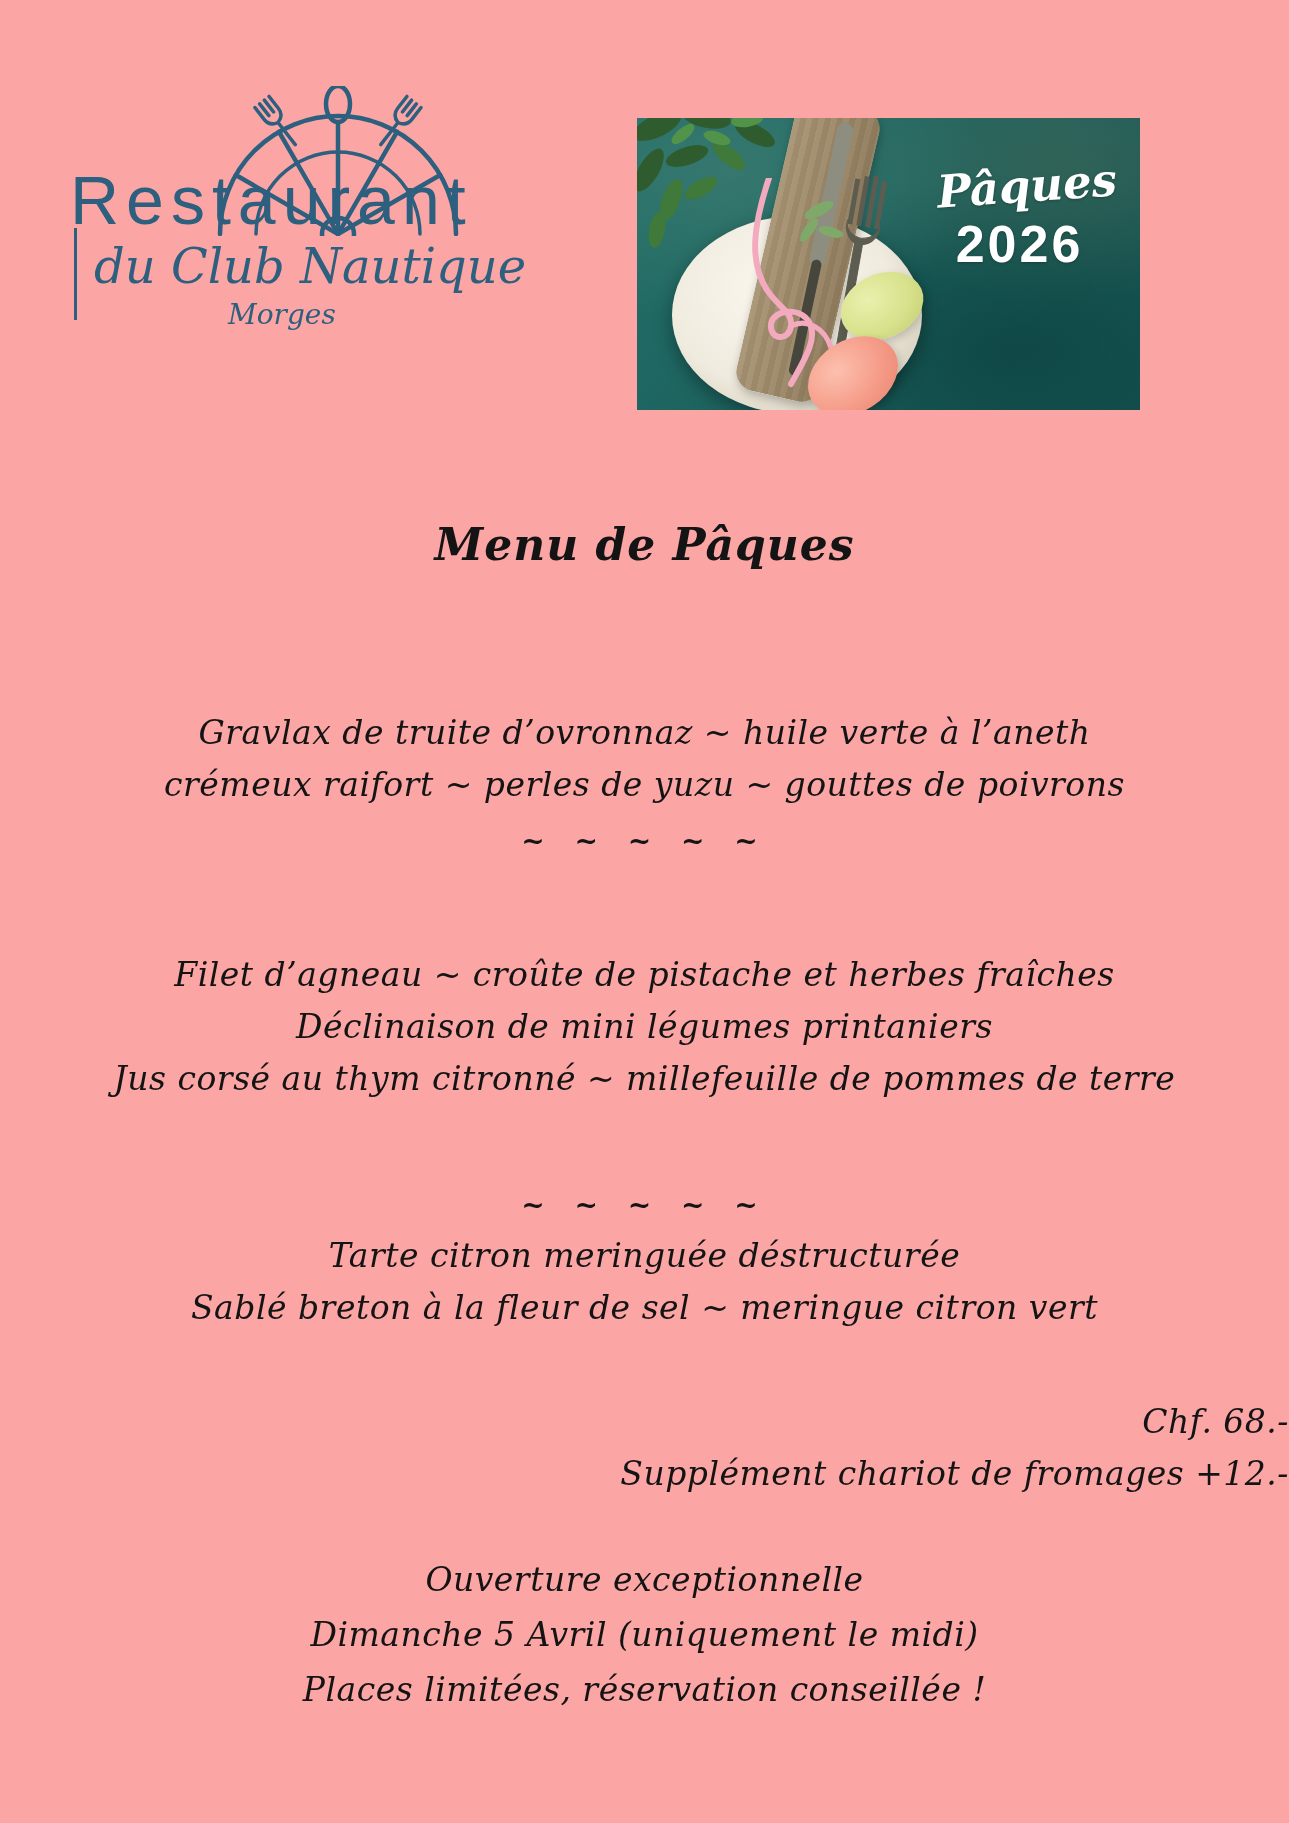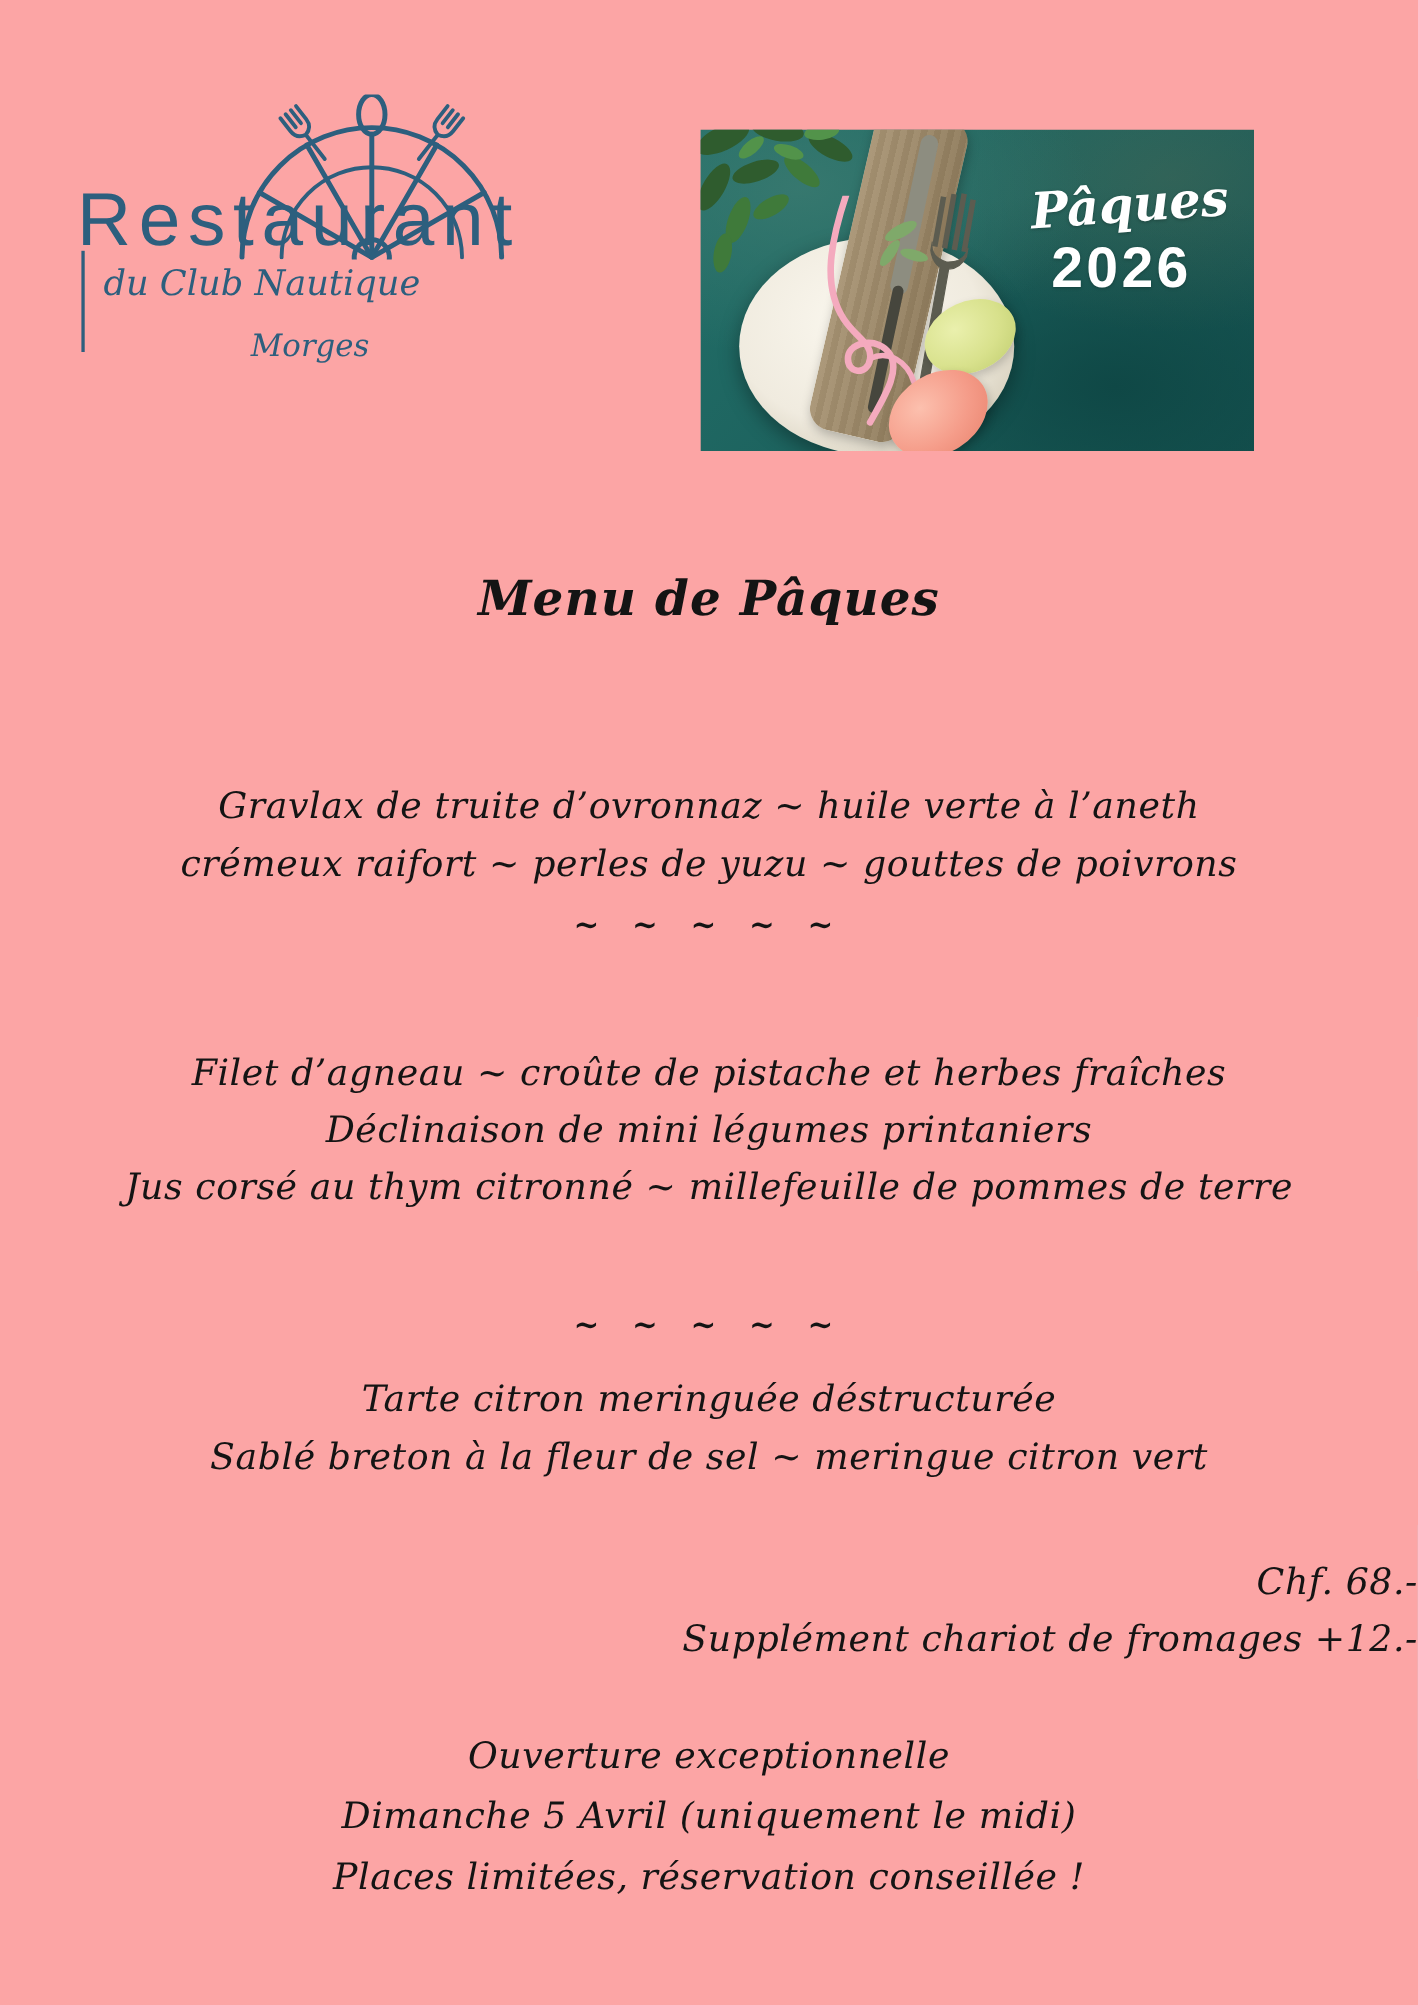--- a/index.html
+++ b/index.html
@@ -23,21 +23,21 @@
   .logo-wheel { position: absolute; left: 140px; top: 86px; width: 260px; height: 150px; }
   .logo-main {
     position: absolute; left: 2px; top: 166px;
     font-family: "Liberation Sans", sans-serif;
     font-size: 68px; line-height: 1; font-weight: 400;
     letter-spacing: 7px; white-space: nowrap;
   }
   .logo-bar { position: absolute; left: 6px; top: 228px; width: 3px; height: 92px; background: #2d5f7e; }
   .logo-sub {
     position: absolute; left: 26px; top: 238px;
-    font-style: italic; font-size: 32px; line-height: 1.2; white-space: nowrap;
+    font-style: italic; font-size: 48px; line-height: 1.2; white-space: nowrap;
   }
   .logo-city {
     position: absolute; left: 160px; top: 298px;
     font-style: italic; font-size: 28px; line-height: 1.2;
   }
 
   
   .photo {
     position: absolute; left: 637px; top: 118px; width: 503px; height: 292px;
     overflow: hidden;
@@ -106,21 +106,21 @@
     letter-spacing: .5px;
   }
   .course-starter { margin-top: 112px; }
   .separator {
     margin: 0; font-style: italic; font-weight: bold;
     font-size: 28px; line-height: 40px; letter-spacing: 10px;
   }
   .sep-1 { margin-top: 10px; }
   .course-main { margin-top: 88px; }
   .sep-2 { margin-top: 80px; }
-  .course-dessert { margin-top: 21px; }
+  .course-dessert { margin-top: 5px; }
   .price-block { margin-top: 62px; text-align: right; }
   .footer-note { margin-top: 52px; }
   .footer-note p { line-height: 55px; }
 </style>
 </head>
 <body>
 
 <div class="page">
 
   <header class="header">

